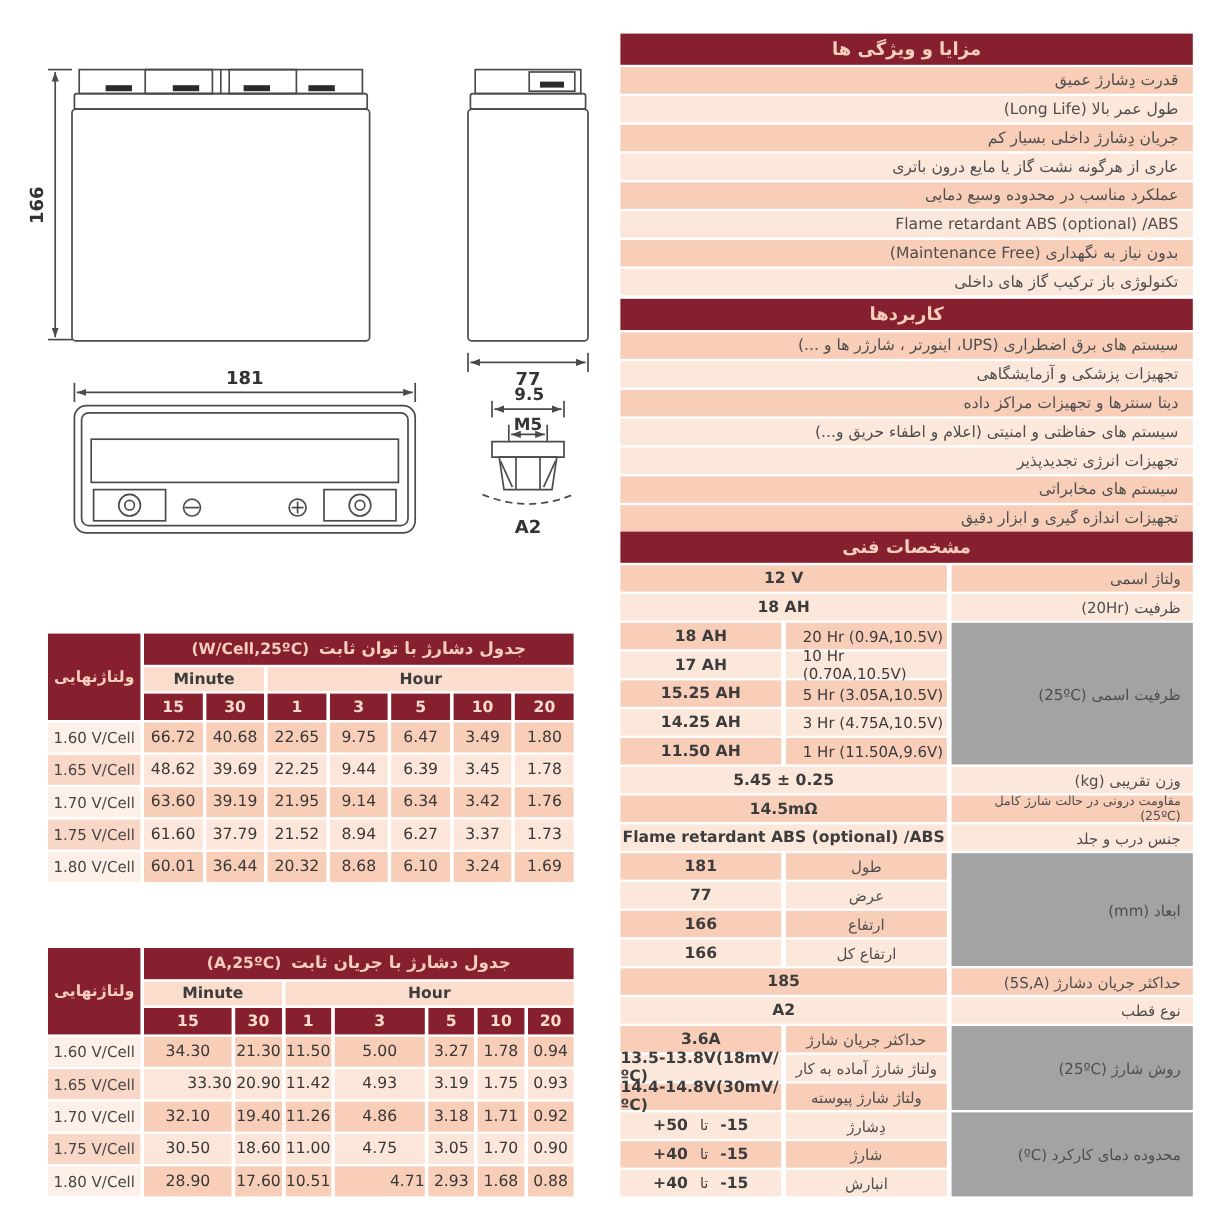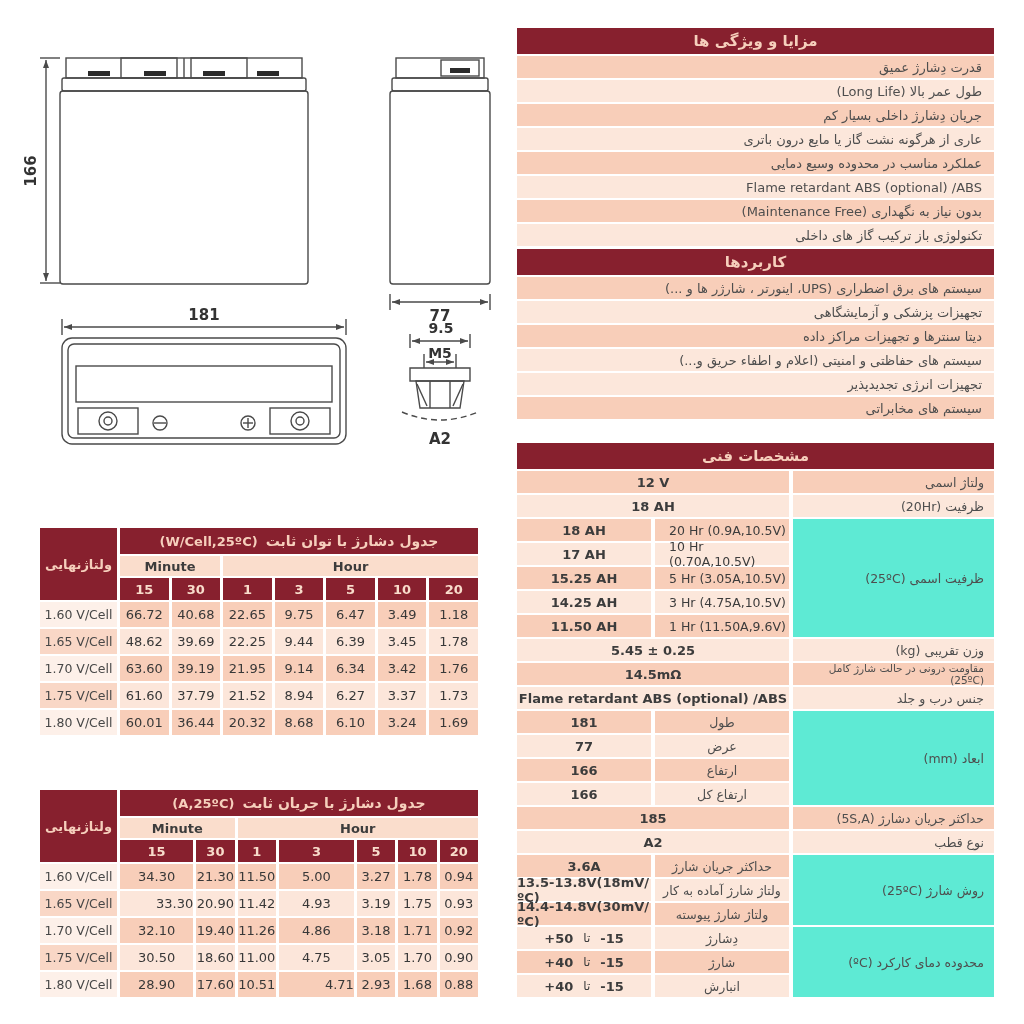--- a/index.html
+++ b/index.html
@@ -28,21 +28,21 @@
   .sl.small, .sg-label.small{font-size:10.5px;}
   .spec-group{display:flex;gap:4px;}
   .sg-left{width:272px;display:flex;flex-direction:column;gap:2px;}
   .pair-row{display:flex;gap:4px;height:22px;}
   .p0{width:134px;display:flex;align-items:center;justify-content:center;
       font-size:13px;color:#3C3C3C;font-weight:bold;gap:10px;}
   .p1{flex:1;direction:rtl;display:flex;align-items:center;justify-content:center;
       font-size:12.5px;color:#4E4E4E;}
   .p1.latin{direction:ltr;justify-content:flex-start;padding-left:14px;
             color:#3C3C3C;font-weight:normal;}
-  .sg-label{flex:1;background:#5eead4;direction:rtl;display:flex;align-items:center;
+  .sg-label{flex:1;background:#a3a3a3;direction:rtl;display:flex;align-items:center;
             padding:0 10px;font-size:12.5px;color:#4E4E4E;}
   .tword{font-weight:normal;font-size:12px;}
 
   
   .btable{position:absolute;left:40px;width:438px;display:grid;
           grid-template-columns:77px repeat(7,1fr);
           grid-template-rows:26px 20px 22px repeat(5,25px);
           column-gap:3px;row-gap:2px;}
   #power-table{top:528px;}
   #current-table{top:790px;}
@@ -219,20 +219,23 @@
         </div>
         <div class="frow l">
           <span>سیستم های حفاظتی و امنیتی (اعلام و اطفاء حریق و...)</span>
         </div>
         <div class="frow l">
           <span>تجهیزات انرژی تجدیدپذیر</span>
         </div>
         <div class="frow d">
           <span>سیستم های مخابراتی</span>
         </div>
+        <div class="frow d">
+          <span>تجهیزات اندازه گیری و ابزار دقیق</span>
+        </div>
       </div>
   </div>
 
   <div class="panel" id="specs-panel">
     <div class="phead">
       <span>مشخصات فنی</span>
     </div>
     <div class="rows" id="specs-rows">
         <div class="spec-row">
           <div class="sv d">
@@ -497,21 +500,21 @@
       <div class="bt-cell rc-even" style="grid-area: 4 / 5;">
         <span>9.75</span>
       </div>
       <div class="bt-cell rc-even" style="grid-area: 4 / 6;">
         <span>6.47</span>
       </div>
       <div class="bt-cell rc-even" style="grid-area: 4 / 7;">
         <span>3.49</span>
       </div>
       <div class="bt-cell rc-even" style="grid-area: 4 / 8;">
-        <span>1.18</span>
+        <span>1.80</span>
       </div>
       <div class="bt-lab rl-odd" style="grid-area: 5 / 1;">
         <span>1.65 V/Cell</span>
       </div>
       <div class="bt-cell rc-odd" style="grid-area: 5 / 2;">
         <span>48.62</span>
       </div>
       <div class="bt-cell rc-odd" style="grid-area: 5 / 3;">
         <span>39.69</span>
       </div>

